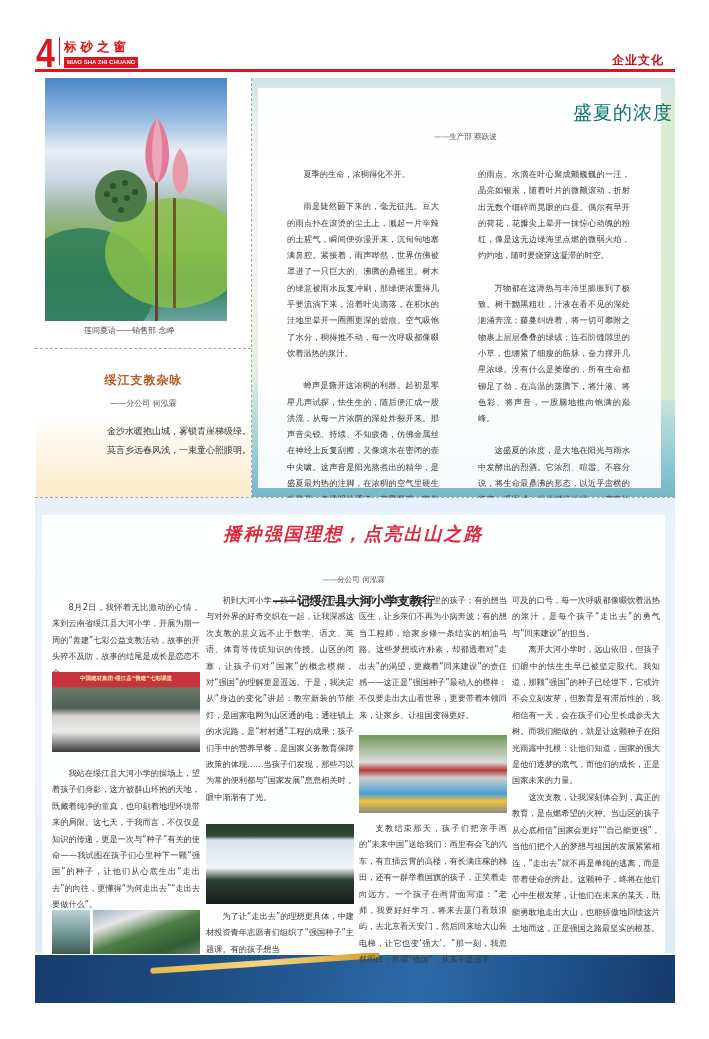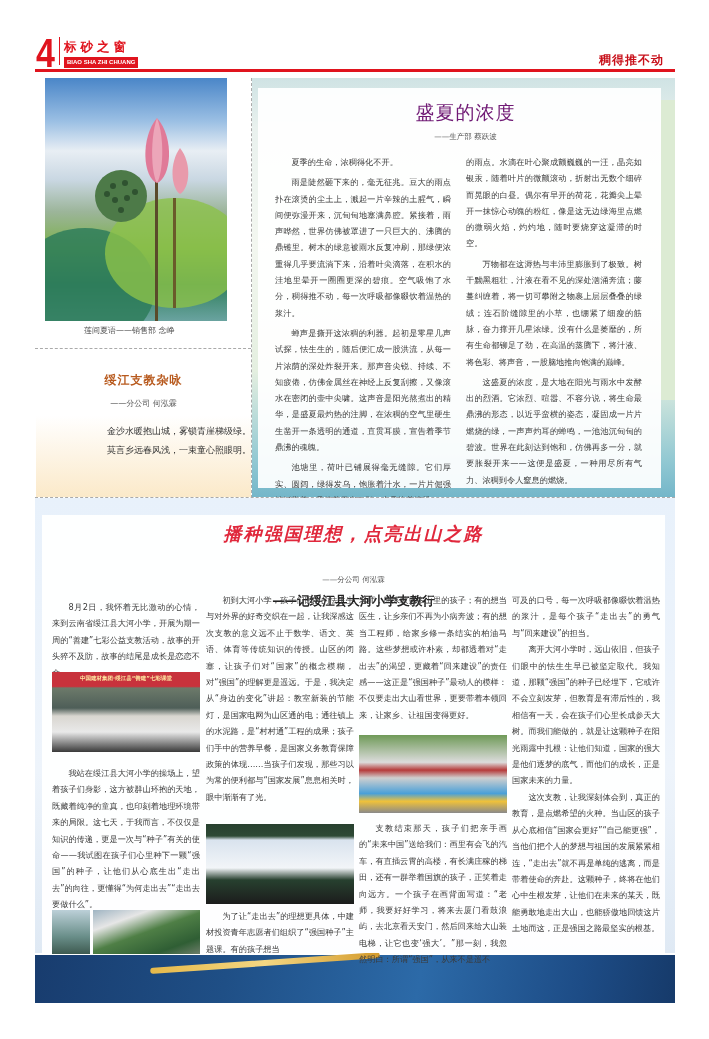--- a/index.html
+++ b/index.html
@@ -22,24 +22,24 @@
   
   .poem-box{left:36px;top:349px;width:215px;height:148px;background:linear-gradient(180deg,#ffffff 0%,#ffffff 45%,#fbe9c9 100%);}
   .poem-title{left:36px;top:372px;width:215px;text-align:center;font-size:12px;font-weight:bold;color:#b85a1e;letter-spacing:1px;}
   .poem-author{left:36px;top:398px;width:215px;text-align:center;font-size:8px;color:#555;}
   .poem-lines{left:36px;top:422px;width:215px;text-align:right;font-size:9px;color:#333;line-height:18.5px;}
   
   .summer-bg{left:252px;top:78px;width:423px;height:419px;
     background:linear-gradient(180deg,#cfe3e4 0%,#e9f1ee 12%,#f3f7f0 40%,#e4efe0 70%,#8fc7d2 92%,#74b6c9 100%);}
   .summer-panel{left:258px;top:88px;width:403px;height:400px;background:rgba(255,255,255,0.93);}
   .summer-right-strip{left:661px;top:100px;width:14px;height:300px;background:#dcebd3;}
-  .summer-title{left:258px;top:100px;width:415px;text-align:center;font-family:"DejaVu Serif","Liberation Serif",serif;font-size:19px;color:#701a75;letter-spacing:1px;}
+  .summer-title{left:258px;top:100px;width:415px;text-align:right;font-family:"DejaVu Serif","Liberation Serif",serif;font-size:19px;color:#0f766e;letter-spacing:1px;}
   .summer-author{left:258px;top:132px;width:415px;text-align:center;font-size:7.5px;color:#555;}
   .cols{font-size:8.2px;line-height:16.3px;color:#3a3a3a;text-align:justify;}
-  .cols p{margin:4px;text-indent:2em;}
+  .cols p{margin:16px;text-indent:2em;}
   .summer-c1{left:271px;top:150px;width:184px;}
   .summer-c2{left:462px;top:150px;width:184px;}
   .summer-c2 p.cont{text-indent:0;}
   
   .lower-bg{left:35px;top:498px;width:640px;height:455px;
     background:linear-gradient(180deg,#e8f1fb 0%,#eef4fb 60%,#dfe9f4 100%);}
   .lower-panel{left:42px;top:515px;width:623px;height:438px;background:rgba(255,255,255,0.94);}
   .lower-footer{left:35px;top:955px;width:640px;height:48px;
     background:linear-gradient(100deg,#183c6e 0%,#1f4f86 30%,#2c6aa8 60%,#1d4c86 85%,#163a6a 100%);}
   .footer-gold{left:150px;top:960px;width:230px;height:6px;border-radius:3px;background:linear-gradient(90deg,#e6b94a,#f4d783,#d49b2c);transform:rotate(-4deg);}
@@ -62,21 +62,21 @@
   .pic-lesson{left:206px;top:824px;width:148px;height:80px;background:linear-gradient(180deg,#27402f 0%,#2d4a35 15%,#d9e3ee 20%,#f2f5f8 55%,#27402f 70%,#1c1c1c 100%);}
   .pic-banner{left:359px;top:735px;width:148px;height:78px;background:linear-gradient(180deg,#6f9a58 0%,#dcdcdc 35%,#b63a3a 45%,#cfcfcf 55%,#4aa0d8 75%,#f0c23a 85%,#8a8a8a 100%);}
 </style>
 </head>
 <body>
 
 <div class="abs page-num">4</div>
 <div class="abs mast-vline"></div>
 <div class="abs mast-title">标砂之窗</div>
 <div class="abs mast-sub">BIAO SHA ZHI CHUANG</div>
-<div class="abs section-label">稠得推不动</div>
+<div class="abs section-label">企业文化</div>
 <div class="abs mast-rule"></div>
 
 <div class="abs photo-lotus">
   <svg width="182" height="243" viewBox="0 0 182 243">
     <ellipse cx="40" cy="210" rx="70" ry="60" fill="#2e7d5a" opacity="0.85"></ellipse>
     <ellipse cx="130" cy="175" rx="70" ry="55" fill="#8cc24a" opacity="0.8"></ellipse>
     <rect x="110" y="100" width="3" height="143" fill="#5a4a2a"></rect>
     <rect x="128" y="120" width="3" height="110" fill="#6a5a2a"></rect>
     <circle cx="76" cy="118" r="26" fill="#4d7a48"></circle>
     <g fill="#2f5230">

